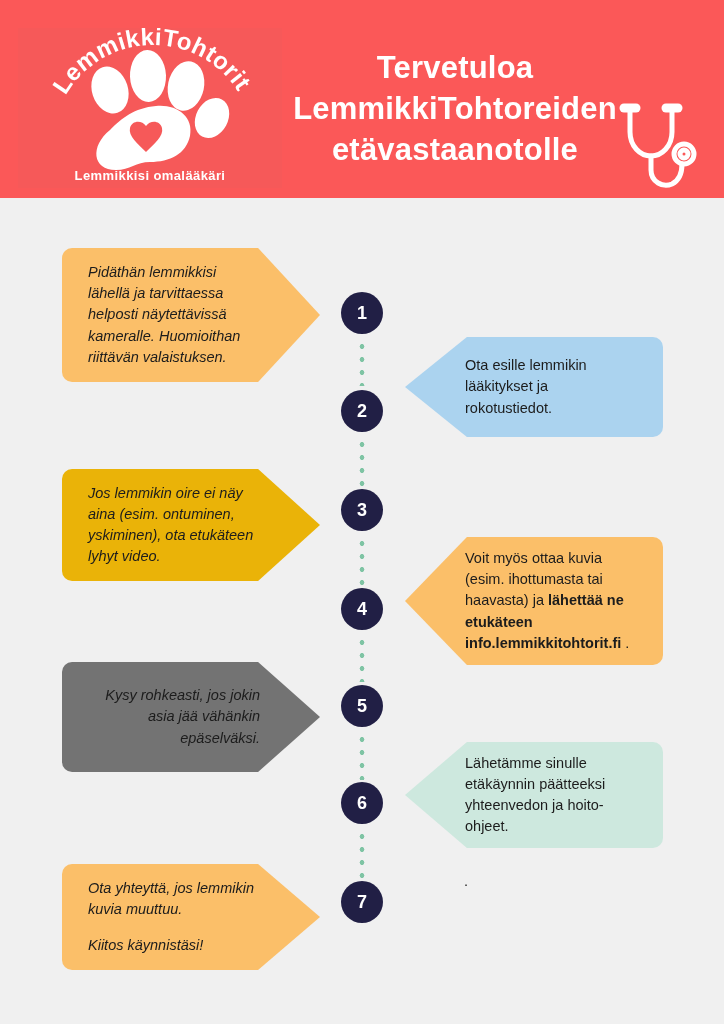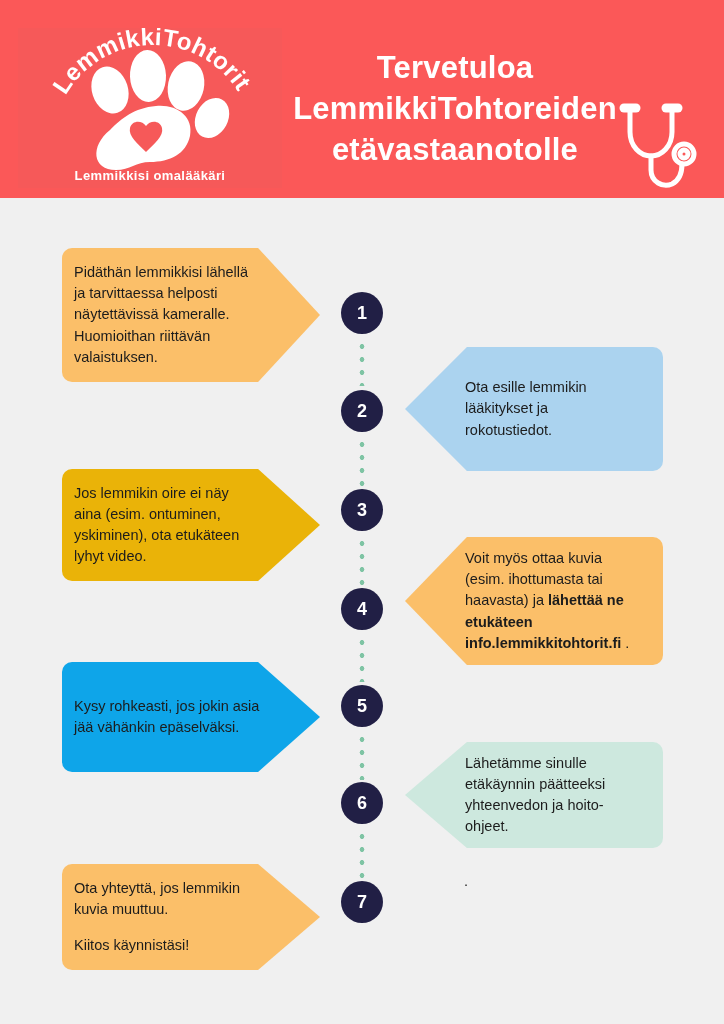--- a/index.html
+++ b/index.html
@@ -99,29 +99,30 @@
     color: #1C1C1C;
     font-size: 14.5px;
     line-height: 1.46;
   }
   .card-text p { margin: 0; }
   .card-text p + p { margin-top: 15px; }
   .card-text b { font-weight: bold; }
 
   
   .card.right {
-    padding: 18px 60px 18px 12px;
+    padding: 18px 60px 18px 26px;
+    font-style: italic;
   }
   
   .card.left {
     padding: 18px 26px 18px 60px;
   }
 
   .card.right.orange  { background: #FBBF69; }
-  .card.right.blue    { background: #0ea5e9; }
+  .card.right.blue    { background: #737373; text-align: right; }
   .card.right.mint    { background: #eab308; }
   .card.left.orange   { background: #FBBF69; }
   .card.left.blue     { background: #ABD3EF; }
   .card.left.mint     { background: #CDE8DE; }
 
   .card.right {
     border-radius: 10px;
     clip-path: polygon(0% 0%, 76% 0%, 100% 50%, 76% 100%, 0% 100%);
   }
   .card.left {
@@ -203,21 +204,21 @@
     <div class="node" style="left:341px; top:782px;">6</div>
     <div class="node" style="left:341px; top:881px;">7</div>
   </div>
 
   <div class="card right orange" style="left:62px; top:248px; width:258px; height:134px;">
     <div class="card-text">
       <p>Pidäthän lemmikkisi lähellä ja tarvittaessa helposti näytettävissä kameralle. Huomioithan riittävän valaistuksen.</p>
     </div>
   </div>
 
-  <div class="card left blue" style="left:405px; top:347px; width:258px; height:124px;justify-content:center;">
+  <div class="card left blue" style="left:405px; top:337px; width:258px; height:100px;justify-content:center;">
     <div class="card-text">
       <p>Ota esille lemmikin lääkitykset ja rokotustiedot.</p>
     </div>
   </div>
 
   <div class="card right mint" style="left:62px; top:469px; width:258px; height:112px;">
     <div class="card-text">
       <p>Jos lemmikin oire ei näy aina (esim. ontuminen, yskiminen), ota etukäteen lyhyt video.</p>
     </div>
   </div>

